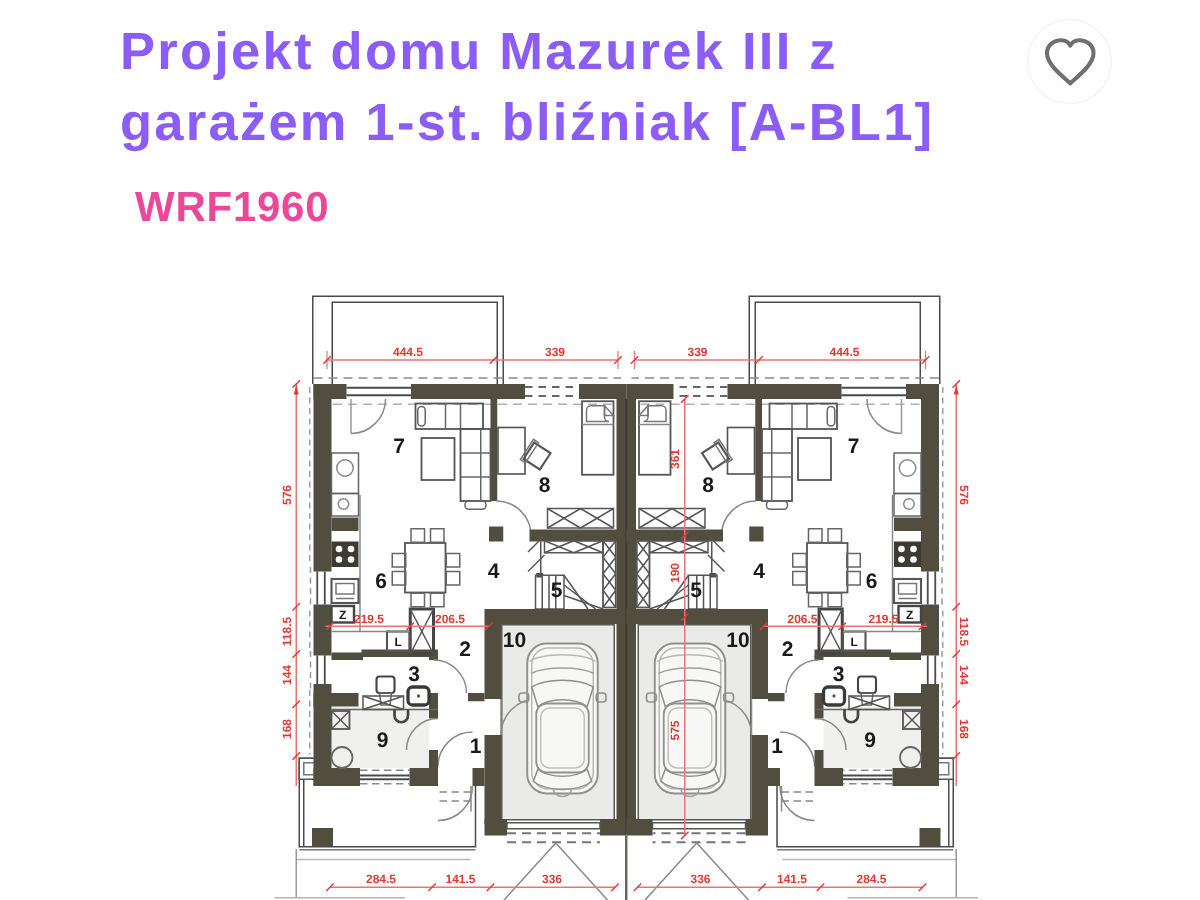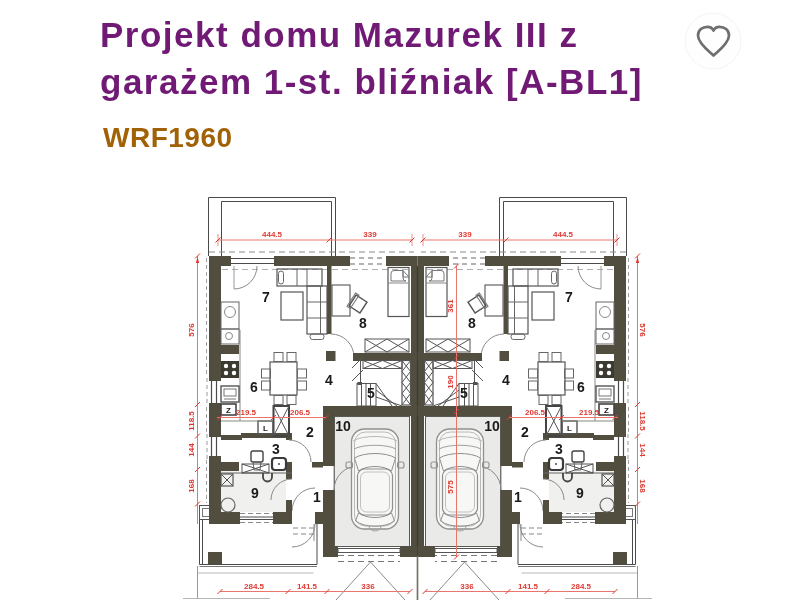--- a/index.html
+++ b/index.html
@@ -1,18 +1,18 @@
 <!DOCTYPE html>
 <html><head>
 <meta charset="utf-8">
 <style>
 html,body{margin:0;padding:0;background:#ffffff;width:800px;height:600px;overflow:hidden;}
 body{font-family:"Liberation Sans",sans-serif;position:relative;}
-.title{position:absolute;left:100px;top:11px;width:620px;font-size:35px;line-height:47px;font-weight:bold;color:#701a75;letter-spacing:1.5px;}
-.code{position:absolute;left:90px;top:122px;font-size:28px;font-weight:600;color:#a16207;letter-spacing:0.5px;margin-left:13px;}
+.title{position:absolute;left:80px;top:11px;width:620px;font-size:35px;line-height:47px;font-weight:bold;color:#8b5cf6;letter-spacing:1.5px;}
+.code{position:absolute;left:90px;top:122px;font-size:28px;font-weight:600;color:#ec4899;letter-spacing:0.5px;}
 svg{position:absolute;left:0;top:0;}
 text{font-family:"Liberation Sans",sans-serif;}
 </style>
 </head>
 <body>
 
 <div class="title">Projekt domu Mazurek III z<br>garażem 1-st. bliźniak [A-BL1]</div>
 
 <div class="code">WRF1960</div>
 

